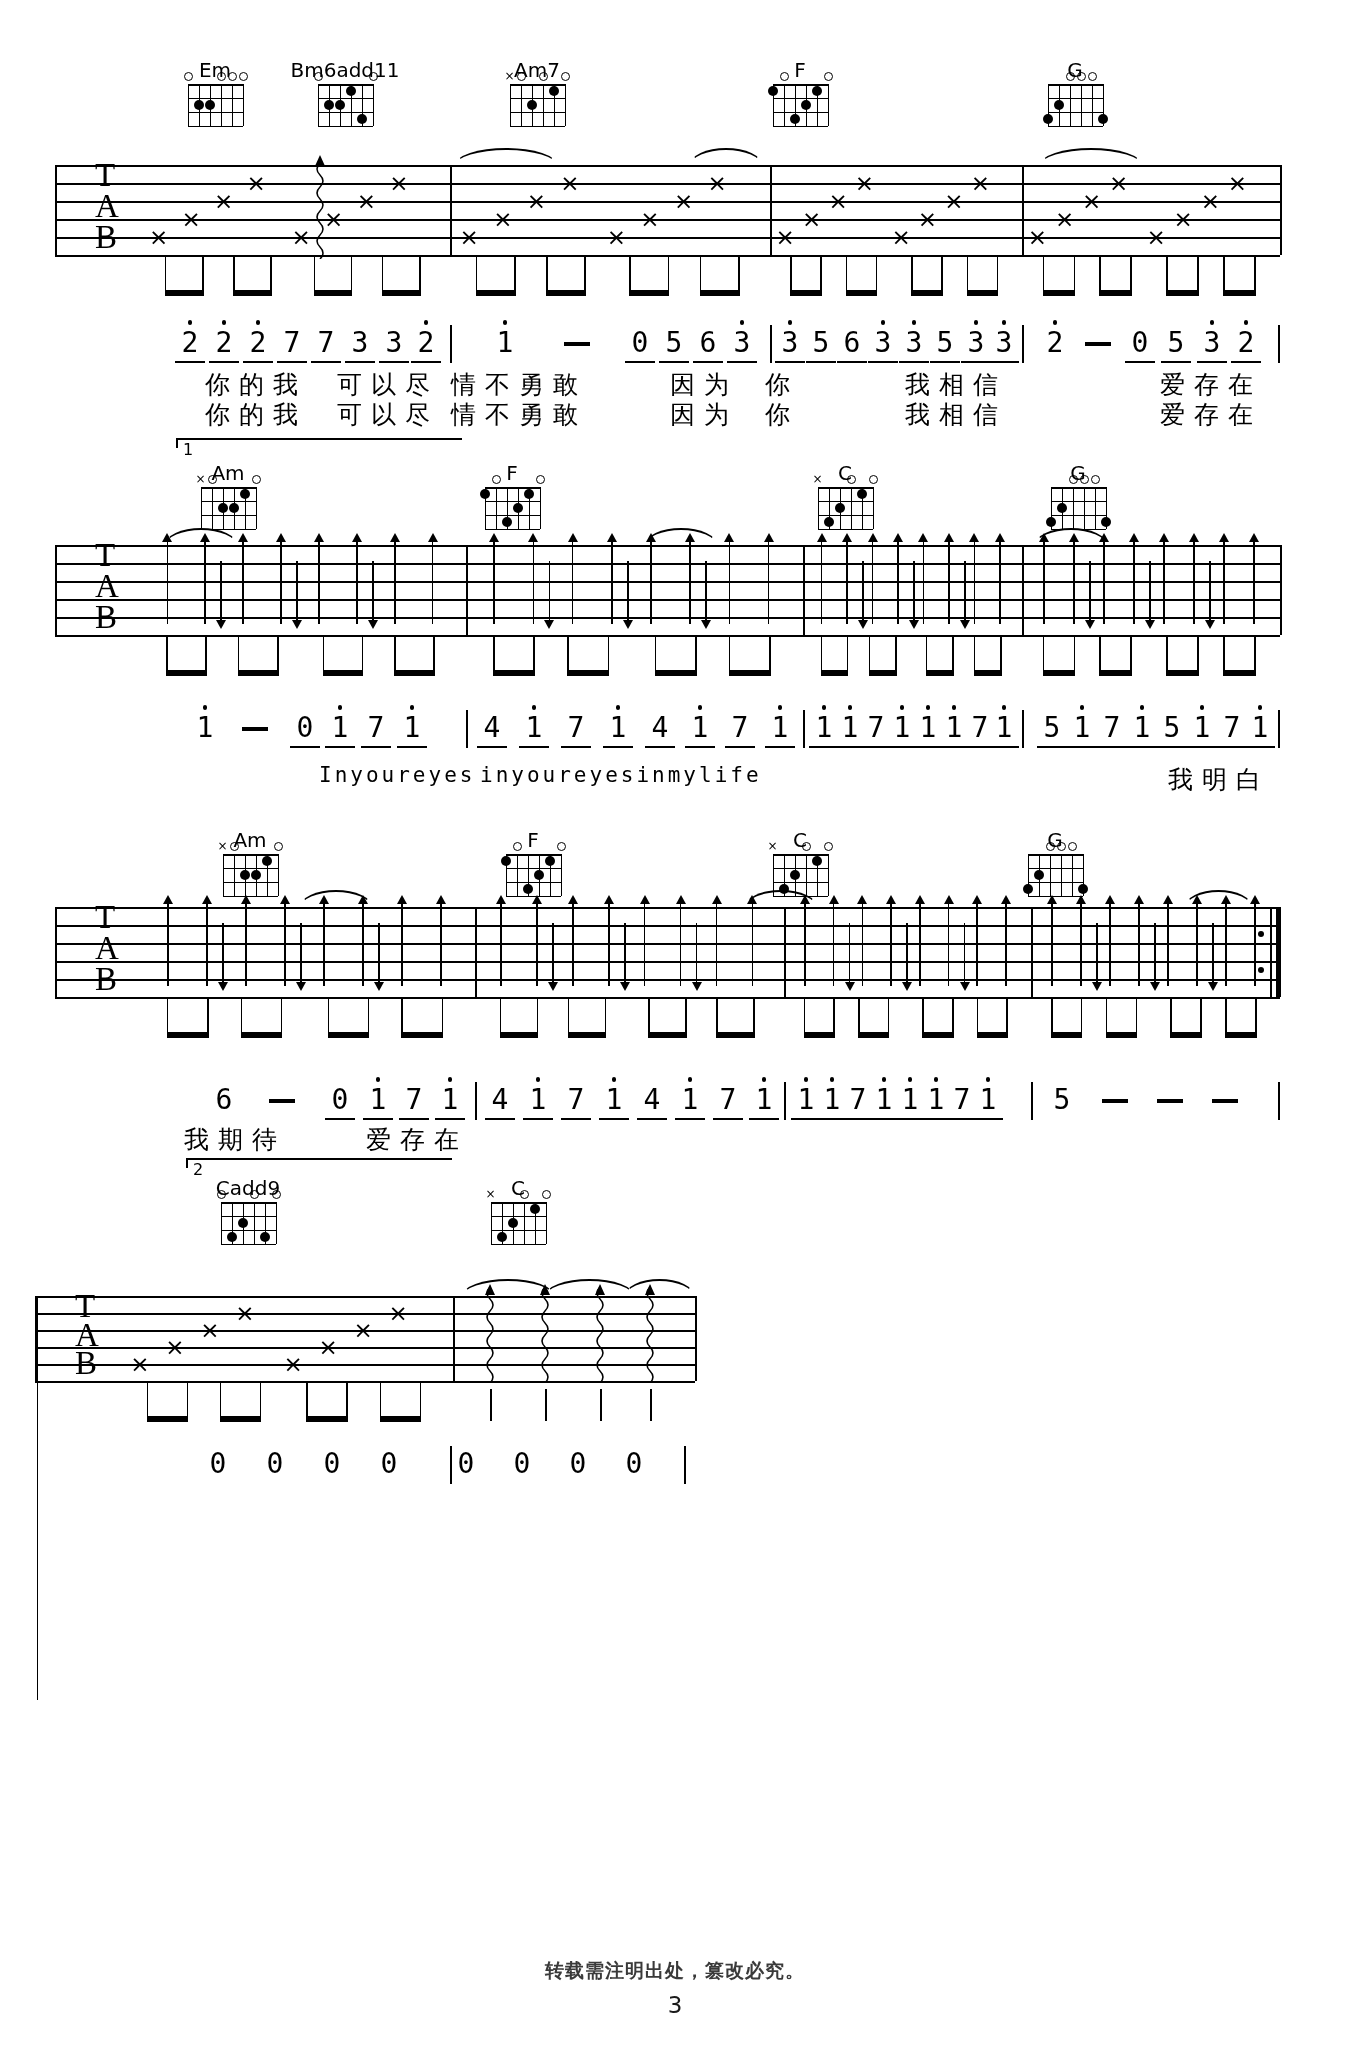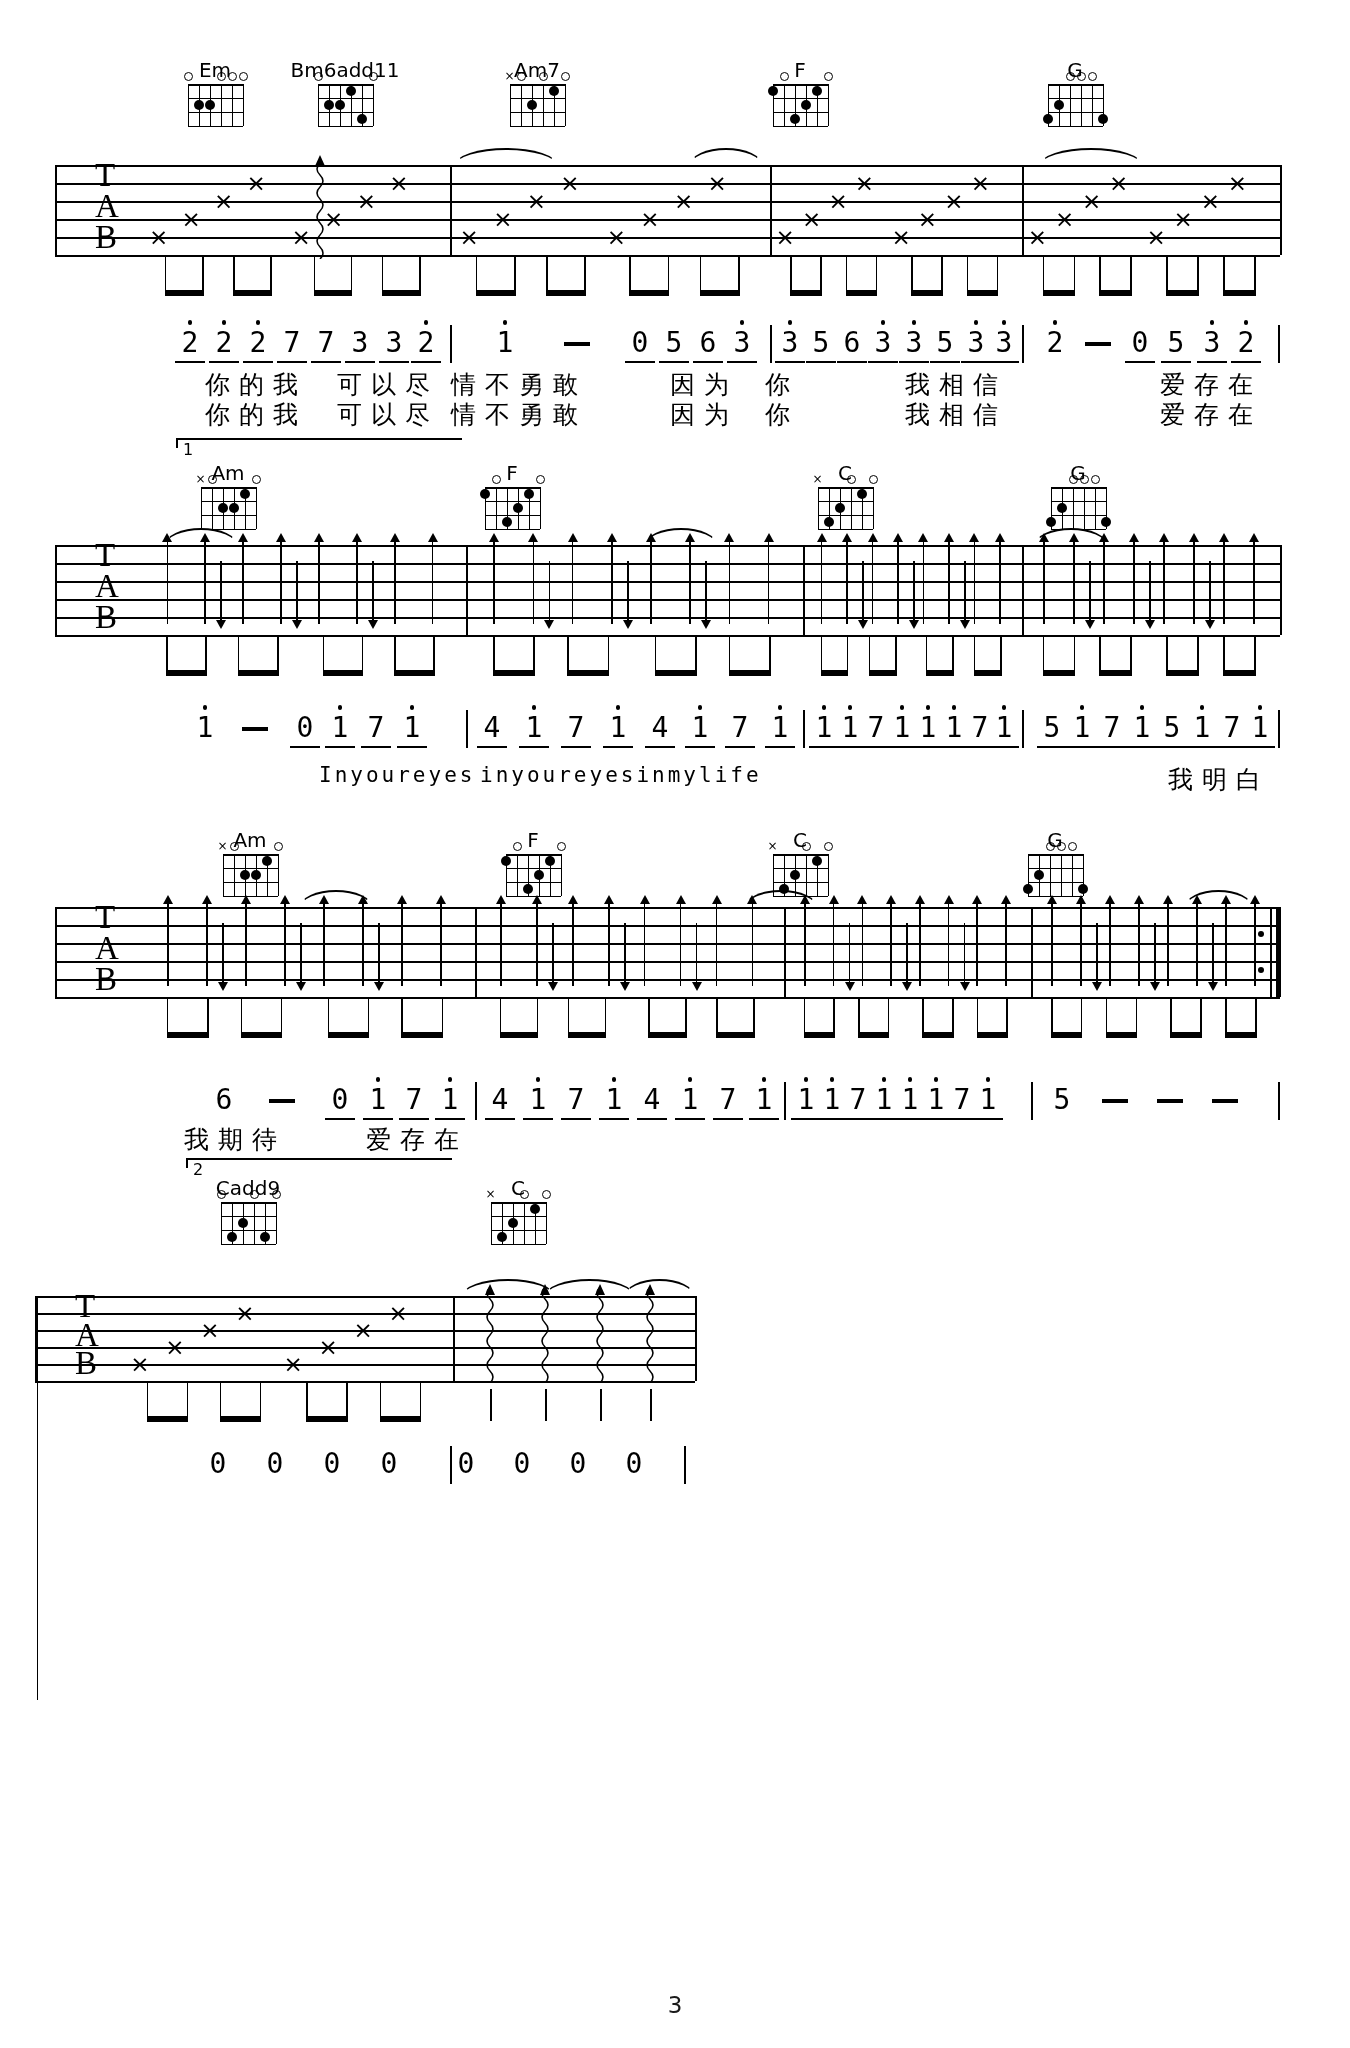--- a/index.html
+++ b/index.html
@@ -9,20 +9,21 @@
   .footer-note{position:absolute;left:0;width:1350px;text-align:center;
                font-size:19px;font-weight:bold;color:#3a3a3a;letter-spacing:1px;
                font-family:"DejaVu Sans",sans-serif;}
   .page-number{position:absolute;left:0;width:1350px;text-align:center;
                font-size:23px;color:#1a1a1a;font-family:"DejaVu Sans",sans-serif;}
 </style>
 </head>
 <body>
 
 <div class="page" id="sheet">
+  <div class="footer-note" style="top: 1958px;">转载需注明出处，篡改必究。</div>
   <div class="page-number" style="top: 1992px;">3</div>
 <div class="abs" style="left: 145px; top: 58px; width: 140px; text-align: center; font-size: 20px; font-family: &quot;DejaVu Sans&quot;, sans-serif; color: rgb(0, 0, 0);">Em</div>
     <div class="abs" style="left: 187.5px; top: 84px; width: 55px; height: 2px; background: rgb(0, 0, 0);"></div>
     <div class="abs" style="left: 187.5px; top: 98px; width: 55px; height: 1.4px; background: rgb(0, 0, 0);"></div>
     <div class="abs" style="left: 187.5px; top: 112px; width: 55px; height: 1.4px; background: rgb(0, 0, 0);"></div>
     <div class="abs" style="left: 187.5px; top: 126px; width: 55px; height: 1.4px; background: rgb(0, 0, 0);"></div>
     <div class="abs" style="left: 187.5px; top: 84px; width: 1.4px; height: 42px; background: rgb(0, 0, 0);"></div>
     <div class="abs" style="left: 198.5px; top: 84px; width: 1.4px; height: 42px; background: rgb(0, 0, 0);"></div>
     <div class="abs" style="left: 209.5px; top: 84px; width: 1.4px; height: 42px; background: rgb(0, 0, 0);"></div>
     <div class="abs" style="left: 220.5px; top: 84px; width: 1.4px; height: 42px; background: rgb(0, 0, 0);"></div>

